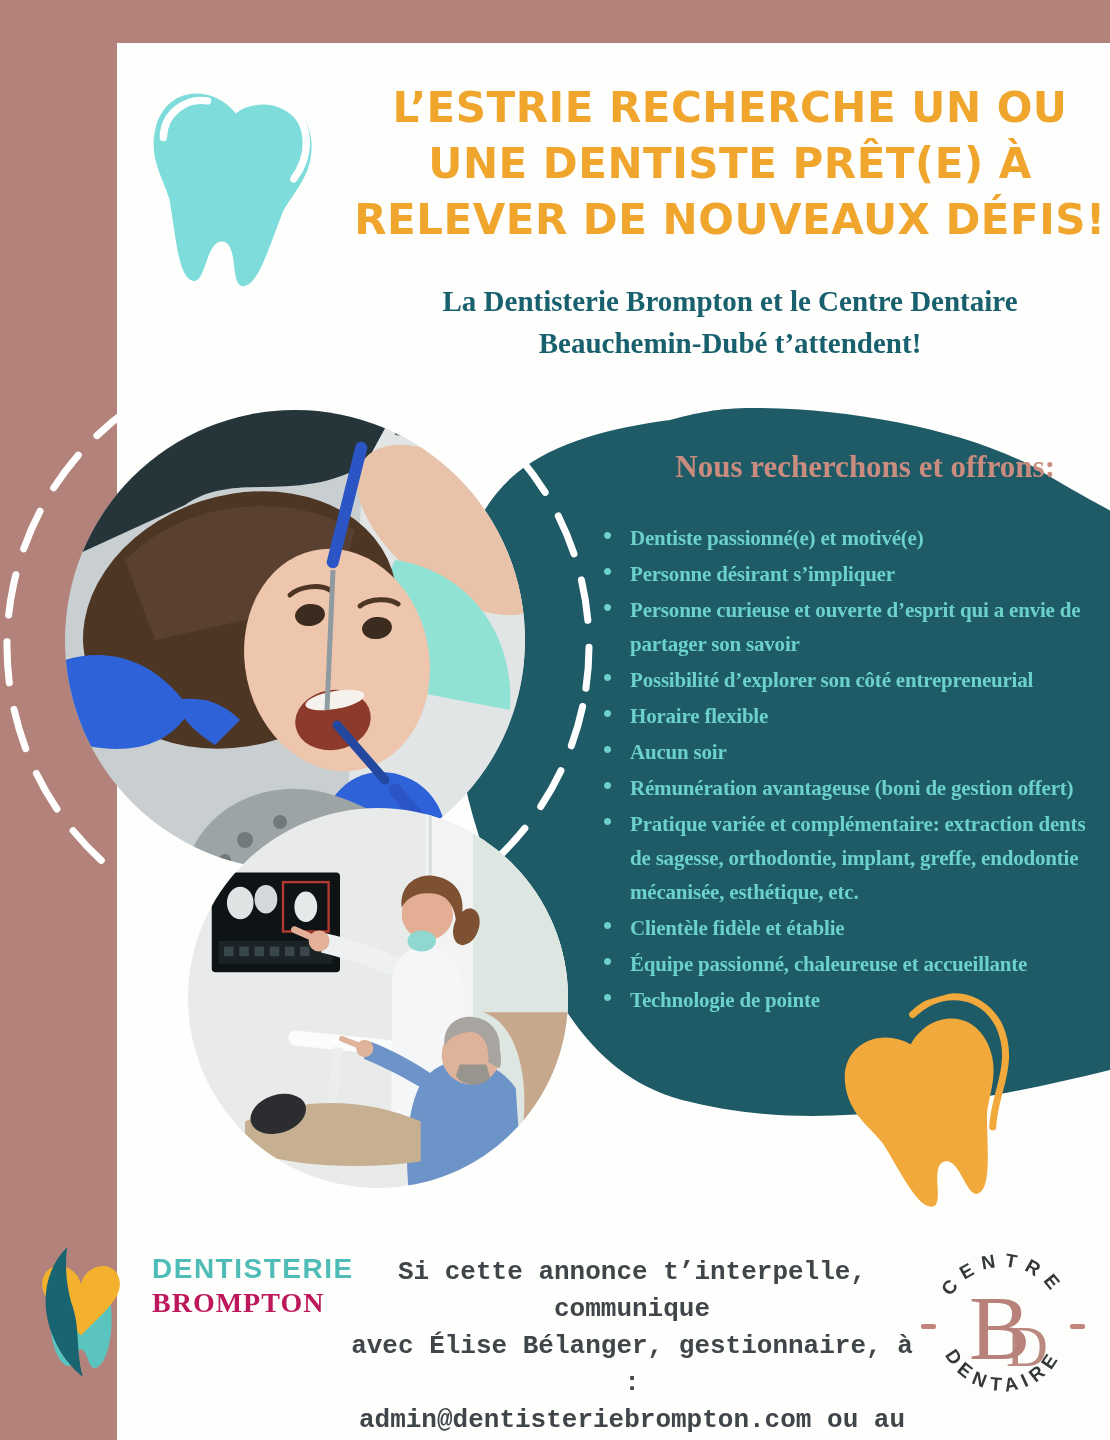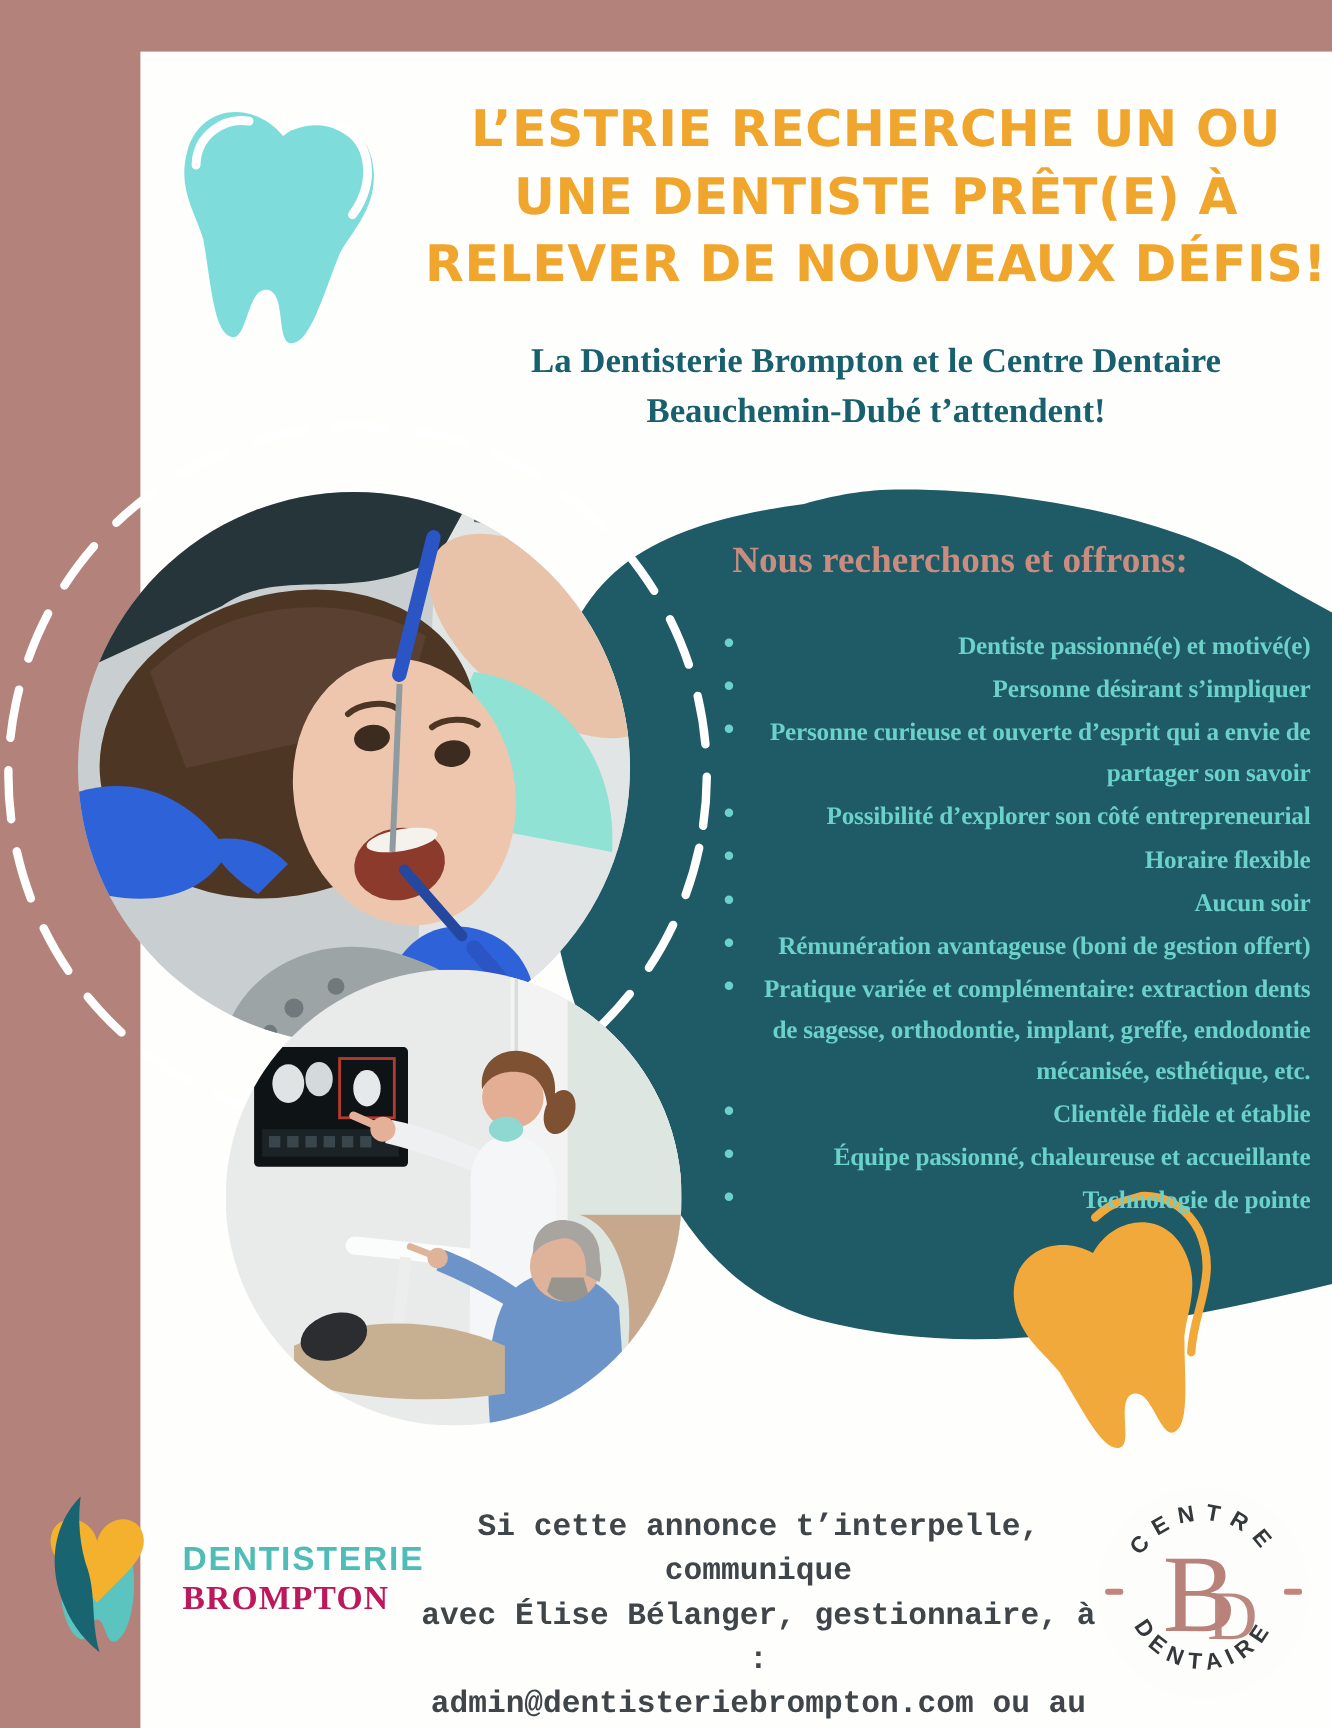--- a/index.html
+++ b/index.html
@@ -23,44 +23,44 @@
     font-size:42px;line-height:56px;letter-spacing:.5px;
   }
   .subtitle{
     position:absolute;left:350px;top:280px;width:760px;z-index:2;
     text-align:center;color:#19606e;
     font-family:"Liberation Serif",serif;font-weight:700;
     font-size:29px;line-height:42px;
   }
   .blob-heading{
     position:absolute;left:545px;top:449px;width:510px;z-index:3;
-    text-align:center;color:#c98c7e;
+    text-align:right;color:#c98c7e;
     font-family:"Liberation Serif",serif;font-weight:700;font-size:31px;
   }
   .offers{
     position:absolute;left:600px;top:521px;width:492px;z-index:3;
     margin:0;padding:0;list-style:none;
     color:#6bd1c9;font-family:"Liberation Serif",serif;font-weight:700;
-    font-size:21px;line-height:34px;letter-spacing:-.2px;text-align:right;
+    font-size:21px;line-height:34px;letter-spacing:-.2px;
   }
   .offers li{position:relative;padding-left:30px;margin-bottom:2px;}
   .offers li::before{
     content:"\2022";position:absolute;left:3px;top:-2px;font-size:26px;color:#6bd1c9;
   }
 
   .photo{position:absolute;border-radius:50%;overflow:hidden;}
   .photo svg{display:block;}
   .photo1{left:65px;top:410px;width:460px;height:460px;z-index:4;}
   .photo2{left:188px;top:808px;width:380px;height:380px;z-index:5;}
 
   .tooth-teal{left:133px;top:64px;transform:rotate(6deg);}
   .tooth-yellow{left:835px;top:1002px;transform:rotate(-16deg);}
 
   .brompton-mark{left:22px;top:1246px;}
-  .brompton-text{position:absolute;left:152px;top:1284px;z-index:2;white-space:nowrap;}
+  .brompton-text{position:absolute;left:152px;top:1254px;z-index:2;white-space:nowrap;}
   .brompton-line1{
     font-family:"Liberation Sans",sans-serif;font-weight:700;
     font-size:28px;letter-spacing:1.5px;color:#4fbcb7;line-height:30px;
   }
   .brompton-line2{
     font-family:Liberation Serif, serif;font-weight:700;
     font-size:28px;letter-spacing:1px;color:#be185d;line-height:38px;
   }
   .contact{
     position:absolute;left:347px;top:1254px;width:570px;z-index:2;

